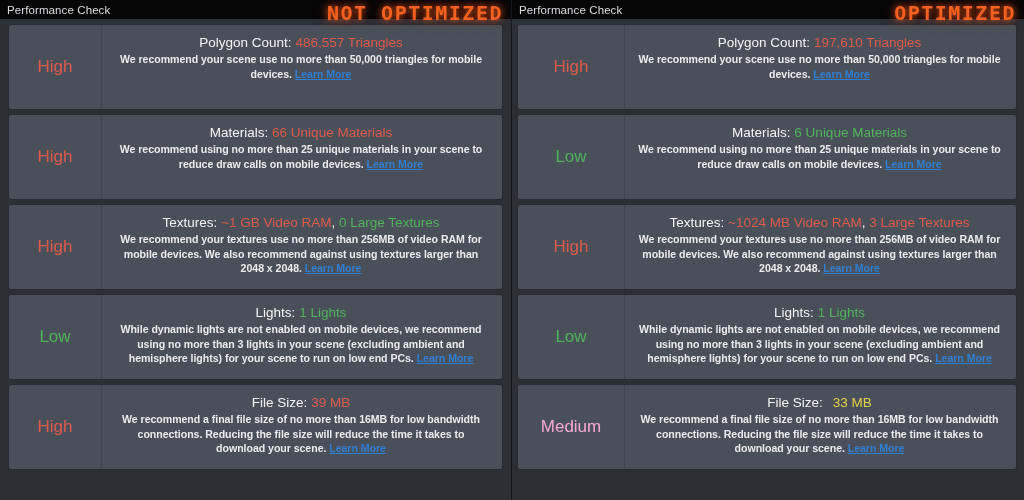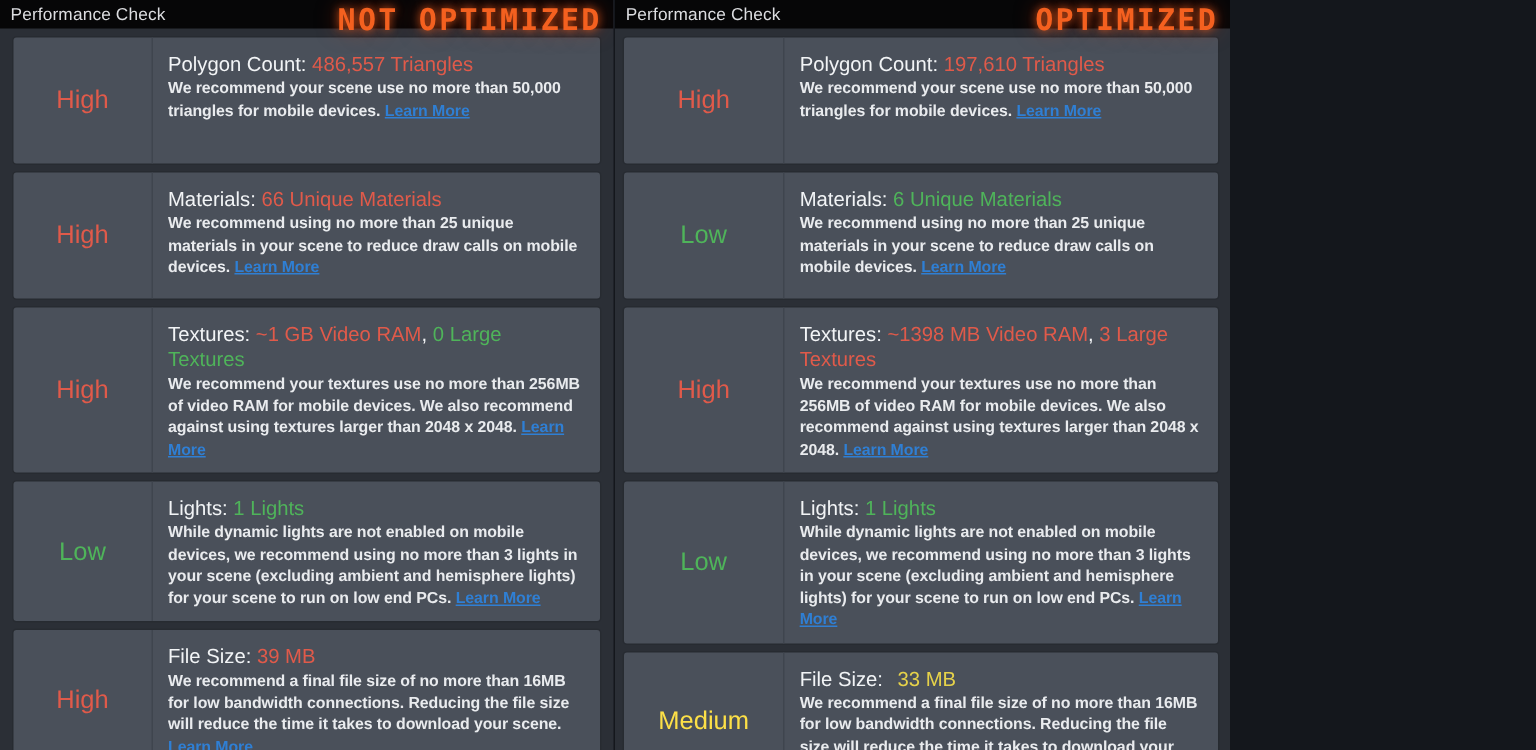--- a/index.html
+++ b/index.html
@@ -4,23 +4,24 @@
 <style>
   * { box-sizing: border-box; margin: 0; padding: 0; }
   html, body {
     width: 1024px; height: 500px;
     background: #14171c;
     font-family: "Liberation Sans", sans-serif;
     overflow: hidden;
   }
   .screen {
     position: relative;
-    width: 820px; height: 500px;
+    width: 1024px; height: 500px;
     background: #14171c;
     display: flex;
+    text-align: center;
   }
   .panel {
     position: relative;
     width: 512px; height: 500px;
     background: #2b2f36;
     overflow: hidden;
   }
   .panel.left  { border-right: 1px solid #14171c; }
   .titlebar {
     height: 19px;
@@ -71,21 +72,21 @@
     width: 93px;
     flex: 0 0 93px;
     display: flex;
     align-items: center;
     justify-content: center;
     border-right: 1px solid #3f454e;
     font-size: 17px;
     font-weight: 400;
   }
   .sev.high   { color: #e05a4a; }
-  .sev.medium { color: #fde047; }
+  .sev.medium { color: #f9a8d4; }
   .sev.low    { color: #4fb45a; }
   .card .body {
     flex: 1 1 auto;
     padding: 9px 12px 8px 10px;
     color: #e8eaec;
   }
   .card .headline {
     font-size: 13.5px;
     line-height: 17px;
     margin-bottom: 1px;
@@ -175,21 +176,21 @@
         <div class="card">
           <div class="sev low">Low</div>
           <div class="body">
             <div class="headline"><span>Materials:</span> <span class="val green">6 Unique Materials</span></div>
             <div class="desc"><span>We recommend using no more than 25 unique materials in your scene to reduce draw calls on mobile devices. </span><span class="lnk">Learn More</span></div>
           </div>
         </div>
         <div class="card">
           <div class="sev high">High</div>
           <div class="body">
-            <div class="headline"><span>Textures:</span> <span class="val red">~1398 MB Video RAM</span><span>, </span><span class="val red">3 Large Textures</span></div>
+            <div class="headline"><span>Textures:</span> <span class="val red">~1024 MB Video RAM</span><span>, </span><span class="val red">3 Large Textures</span></div>
             <div class="desc"><span>We recommend your textures use no more than 256MB of video RAM for mobile devices. We also recommend against using textures larger than 2048 x 2048. </span><span class="lnk">Learn More</span></div>
           </div>
         </div>
         <div class="card">
           <div class="sev low">Low</div>
           <div class="body">
             <div class="headline"><span>Lights:</span> <span class="val green">1 Lights</span></div>
             <div class="desc"><span>While dynamic lights are not enabled on mobile devices, we recommend using no more than 3 lights in your scene (excluding ambient and hemisphere lights) for your scene to run on low end PCs. </span><span class="lnk">Learn More</span></div>
           </div>
         </div>

